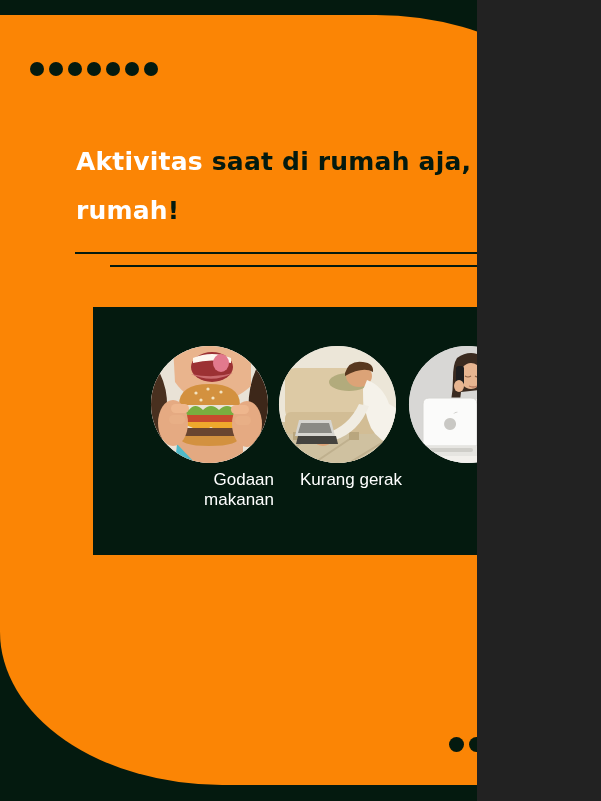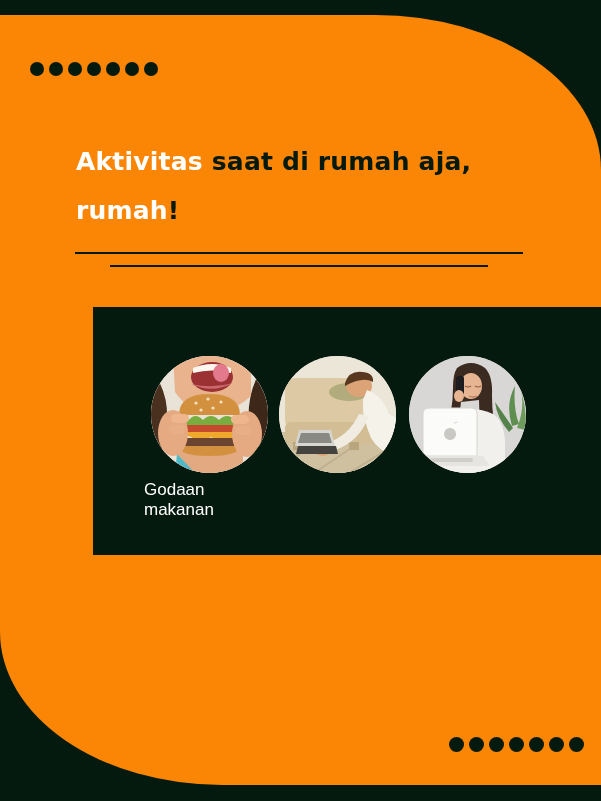--- a/index.html
+++ b/index.html
@@ -7,21 +7,21 @@
     --dark:#041A0F;
     --light:#FFFFFF;
   }
   *{margin:0;padding:0;box-sizing:border-box;}
   body{
     background:#222;
     font-family:"DejaVu Sans","Liberation Sans",sans-serif;
   }
   .canvas{
     position:relative;
-    width:601px;height:801px;
+    width:477px;height:801px;
     background:var(--dark,#041A0F);
     overflow:hidden;
   }
   .orange-panel{
     position:absolute;
     left:0;top:15px;
     width:601px;height:770px;
     background:var(--orange,#FB8505);
     border-top-right-radius:225px 155px;
     border-bottom-left-radius:222px 153px;
@@ -59,23 +59,23 @@
   .rule-1{left:75px;top:252px;width:448px;}
   .rule-2{left:110px;top:265px;width:378px;}
   .cards-panel{
     position:absolute;
     left:93px;top:307px;
     width:508px;height:248px;
     background:var(--dark,#041A0F);
   }
   .card{
     position:absolute;
-    top:356px;
+    top:346px;
     width:130px;
-    text-align:left;
+    text-align:right;
   }
   .card-1{left:144px;}
   .card-2{left:272px;}
   .card-3{left:402px;}
   .photo-circle{
     width:117px;height:117px;
     margin:0 auto;
     border-radius:50%;
     overflow:hidden;
     background:#ddd;
@@ -176,20 +176,21 @@
         <path d="M88,34 Q104,40 110,58 L117,62 L117,100 Q100,96 92,82 Q84,64 84,44 Z" fill="#f5f2ea"></path>
 
         <path d="M90,60 Q80,86 56,94 L44,97 L46,88 Q70,80 80,58 Z" fill="#f0ece2"></path>
         <ellipse cx="44" cy="95" rx="8" ry="5" fill="#dca377"></ellipse>
 
         <path d="M20,74 L52,74 L56,90 L16,90 Z" fill="#d6d5d0"></path>
         <path d="M19,90 L57,90 L59,98 L17,98 Z" fill="#44433f"></path>
         <path d="M22,77 L50,77 L53,87 L19,87 Z" fill="#8a8a85"></path>
       </svg>
     </div>
+    <div class="card-caption">Kurang gerak</div>
   </div>
 
   <div class="card card-3">
     <div class="photo-circle">
       <svg viewBox="0 0 117 117">
         <rect width="117" height="117" fill="#d8d7d5"></rect>
 
         <path d="M103,70 Q96,48 106,30 Q104,52 110,68 Z" fill="#5f8f50"></path>
         <path d="M108,72 Q116,52 112,34 Q118,54 117,74 Z" fill="#6d9c5c"></path>
         <path d="M100,76 Q88,62 86,46 Q96,60 104,72 Z" fill="#54824a"></path>

